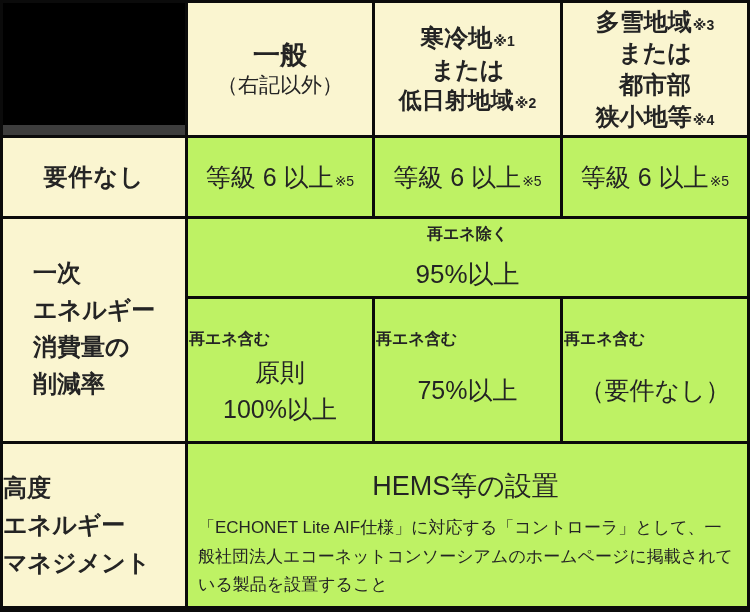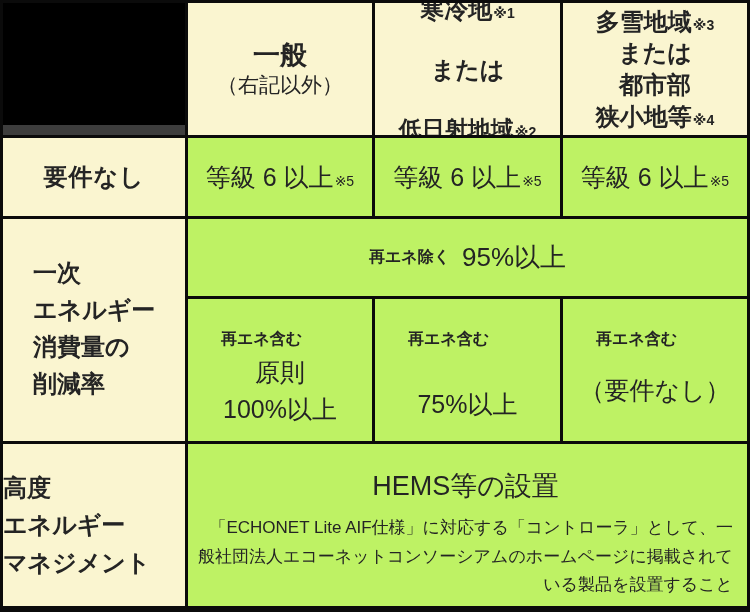--- a/index.html
+++ b/index.html
@@ -52,32 +52,32 @@
     line-height: 1.55;
   }
   .pad-energy { padding-left: 30px; }
   .pad-hems   { }
 
   
   .grade { font-size: 25px; font-weight: 500; }
   .grade .note { font-size: 14px; font-weight: 500; }
 
   
-  .exc-cell { flex-direction: row; gap: 12px; }
+  .exc-cell { flex-direction: column; gap: 12px; }
   .tag { font-size: 16px; font-weight: bold; }
   .exc-value { font-size: 26px; }
 
   .inc-cell {
     align-items: stretch;
     justify-content: flex-start;
     padding-top: 30px;
   }
   .inc-tag {
     align-self: flex-start;
-    padding-left: 33px;
+    padding-left: 1px;
     font-size: 16px;
     font-weight: bold;
   }
   .inc-value {
     flex: 1;
     display: flex;
     align-items: center;
     justify-content: center;
     font-size: 25px;
     text-align: center;
@@ -86,25 +86,25 @@
     padding-bottom: 10px;
   }
 
   
   .hems-cell { justify-content: flex-start; align-items: stretch; padding: 24px 14px 0 10px; }
   .hems-title { text-align: center; font-size: 27px; font-weight: 500; }
   .hems-desc {
     margin-top: 10px;
     font-size: 17px;
     line-height: 1.68;
-    text-align: right;
+    text-align: left;
   }
 
   
-  .gc2 { grid-column: 2; } .gc3 { grid-column: 3; gap: 28px; } .gc4 { grid-column: 4; }
+  .gc2 { grid-column: 2; } .gc3 { grid-column: 3; } .gc4 { grid-column: 4; }
   .span3 { grid-column: 2 / span 3; }
   .energy-label { grid-row: 3 / span 2; grid-column: 1; font-family: Liberation Mono, monospace; }
 </style>
 </head>
 <body>
 
 <div class="req-table">
 
   <div class="c blank"></div>
 

